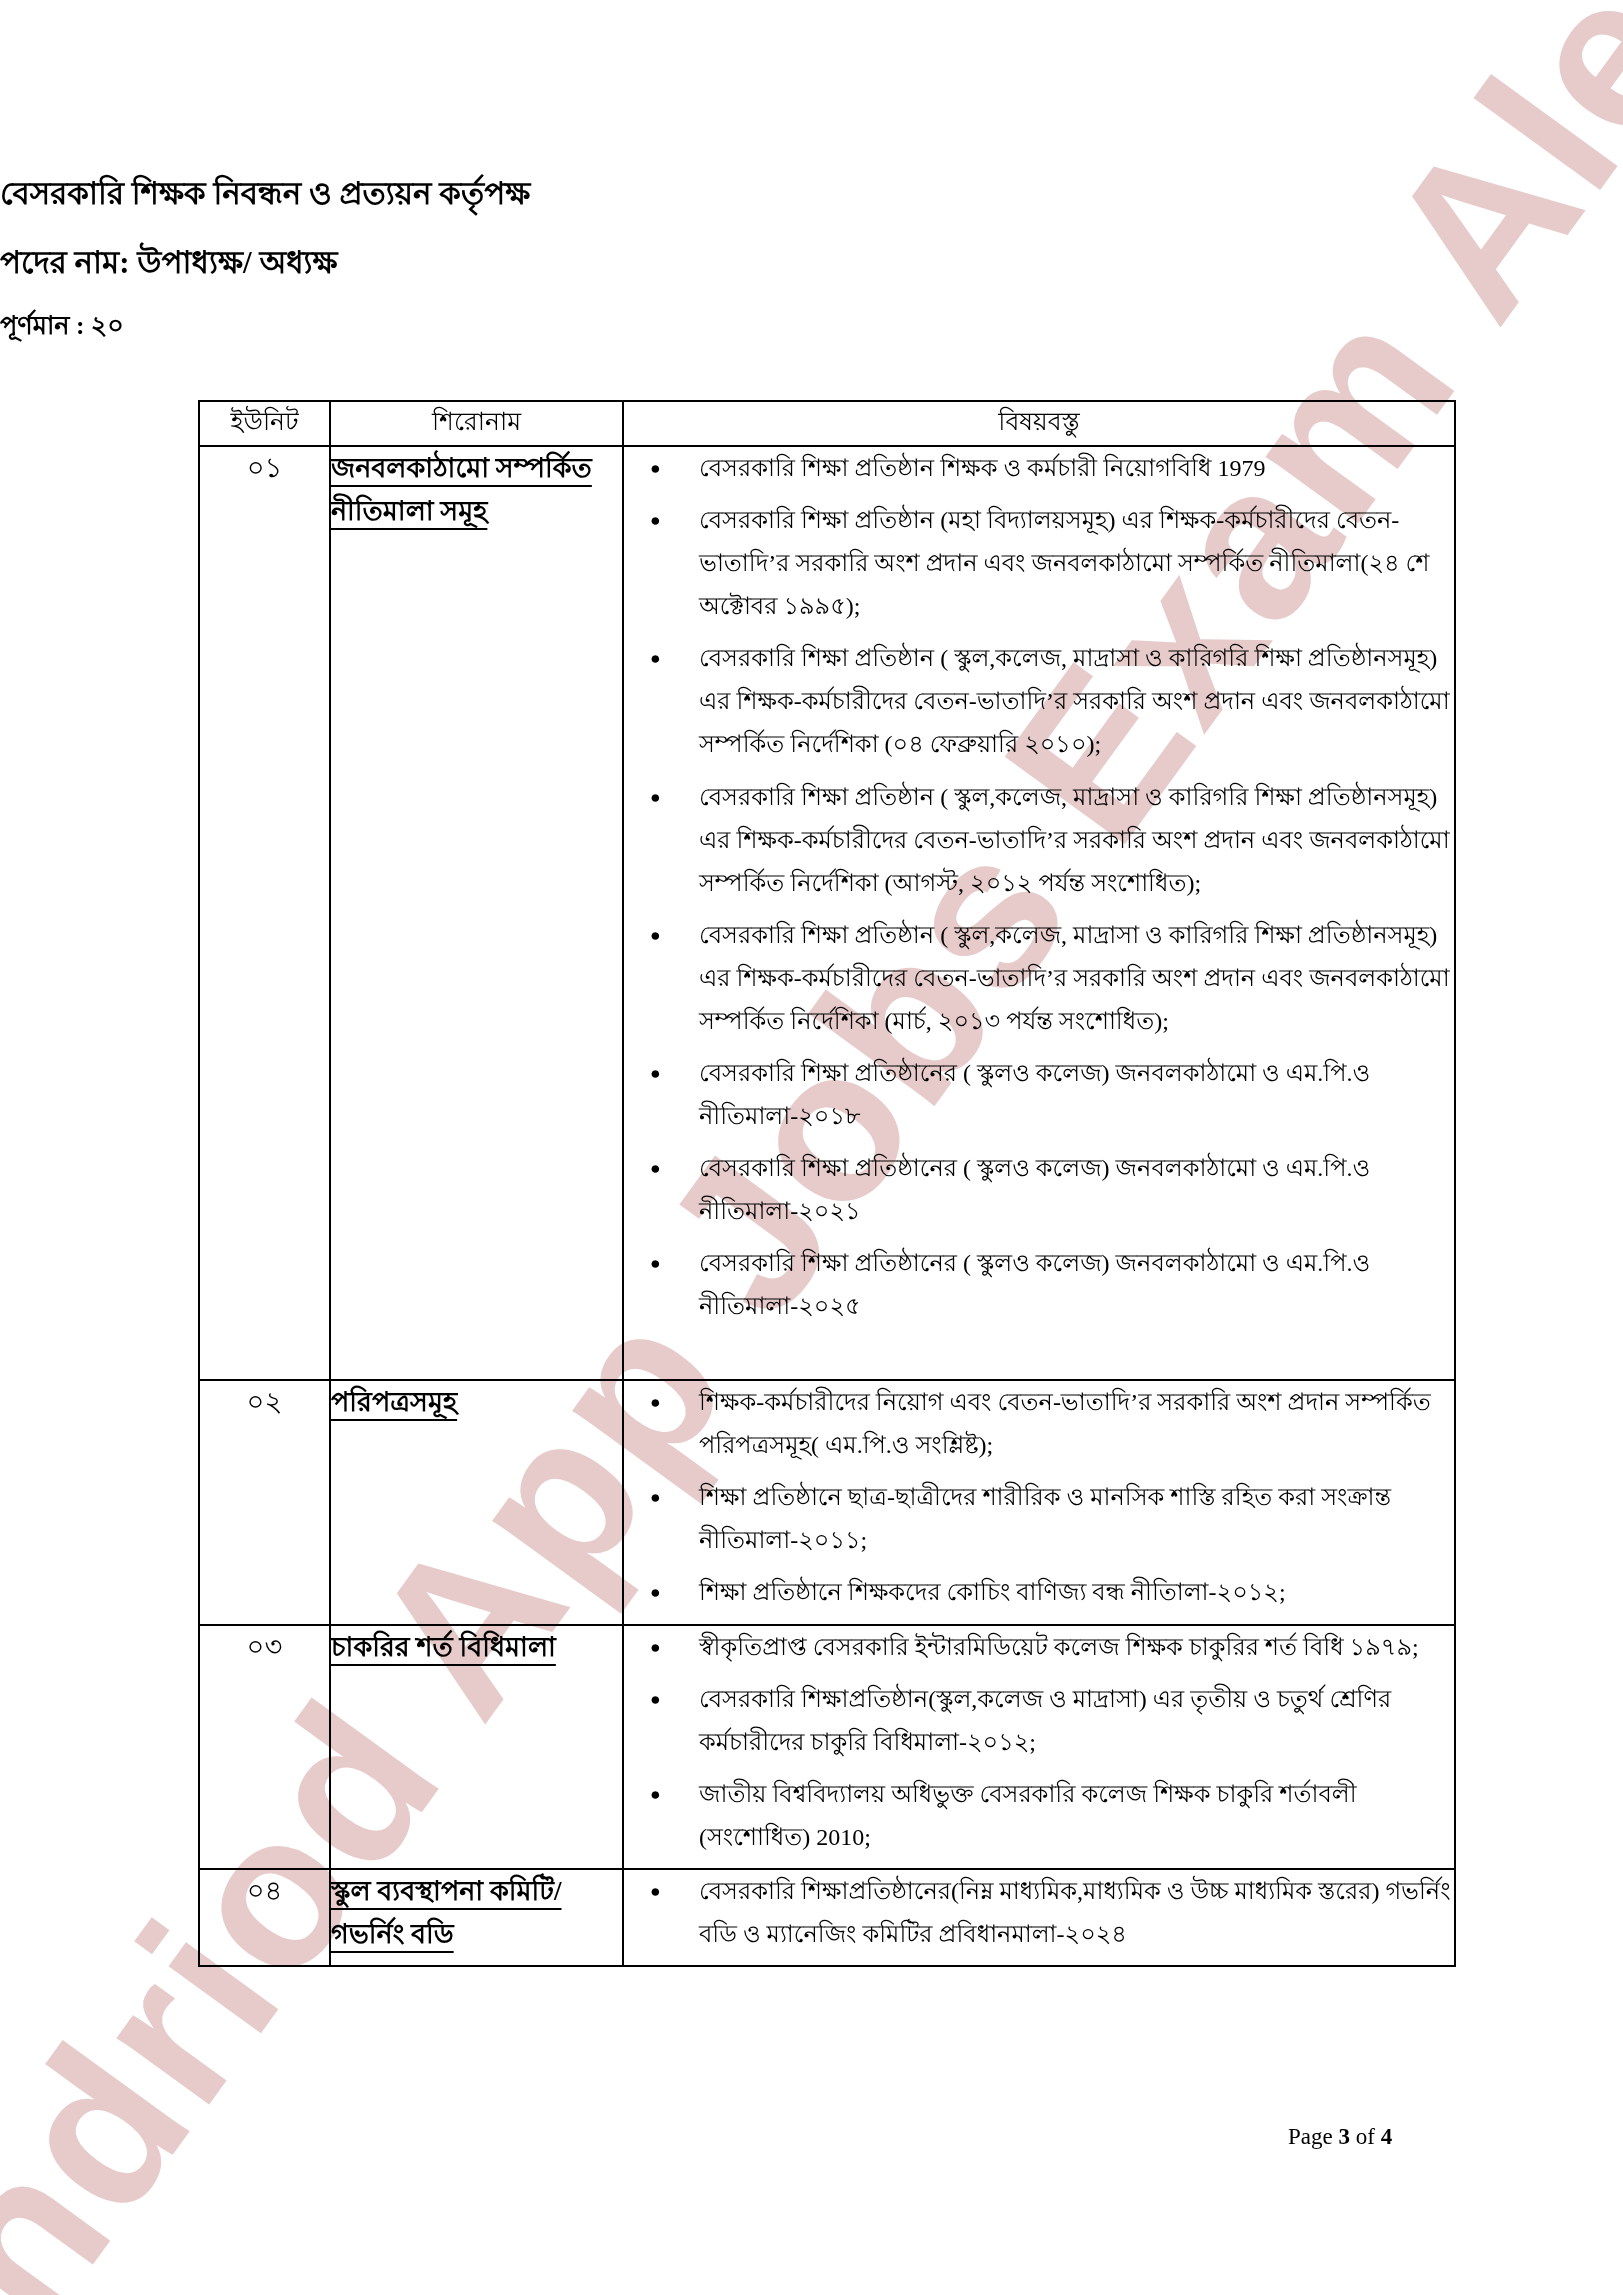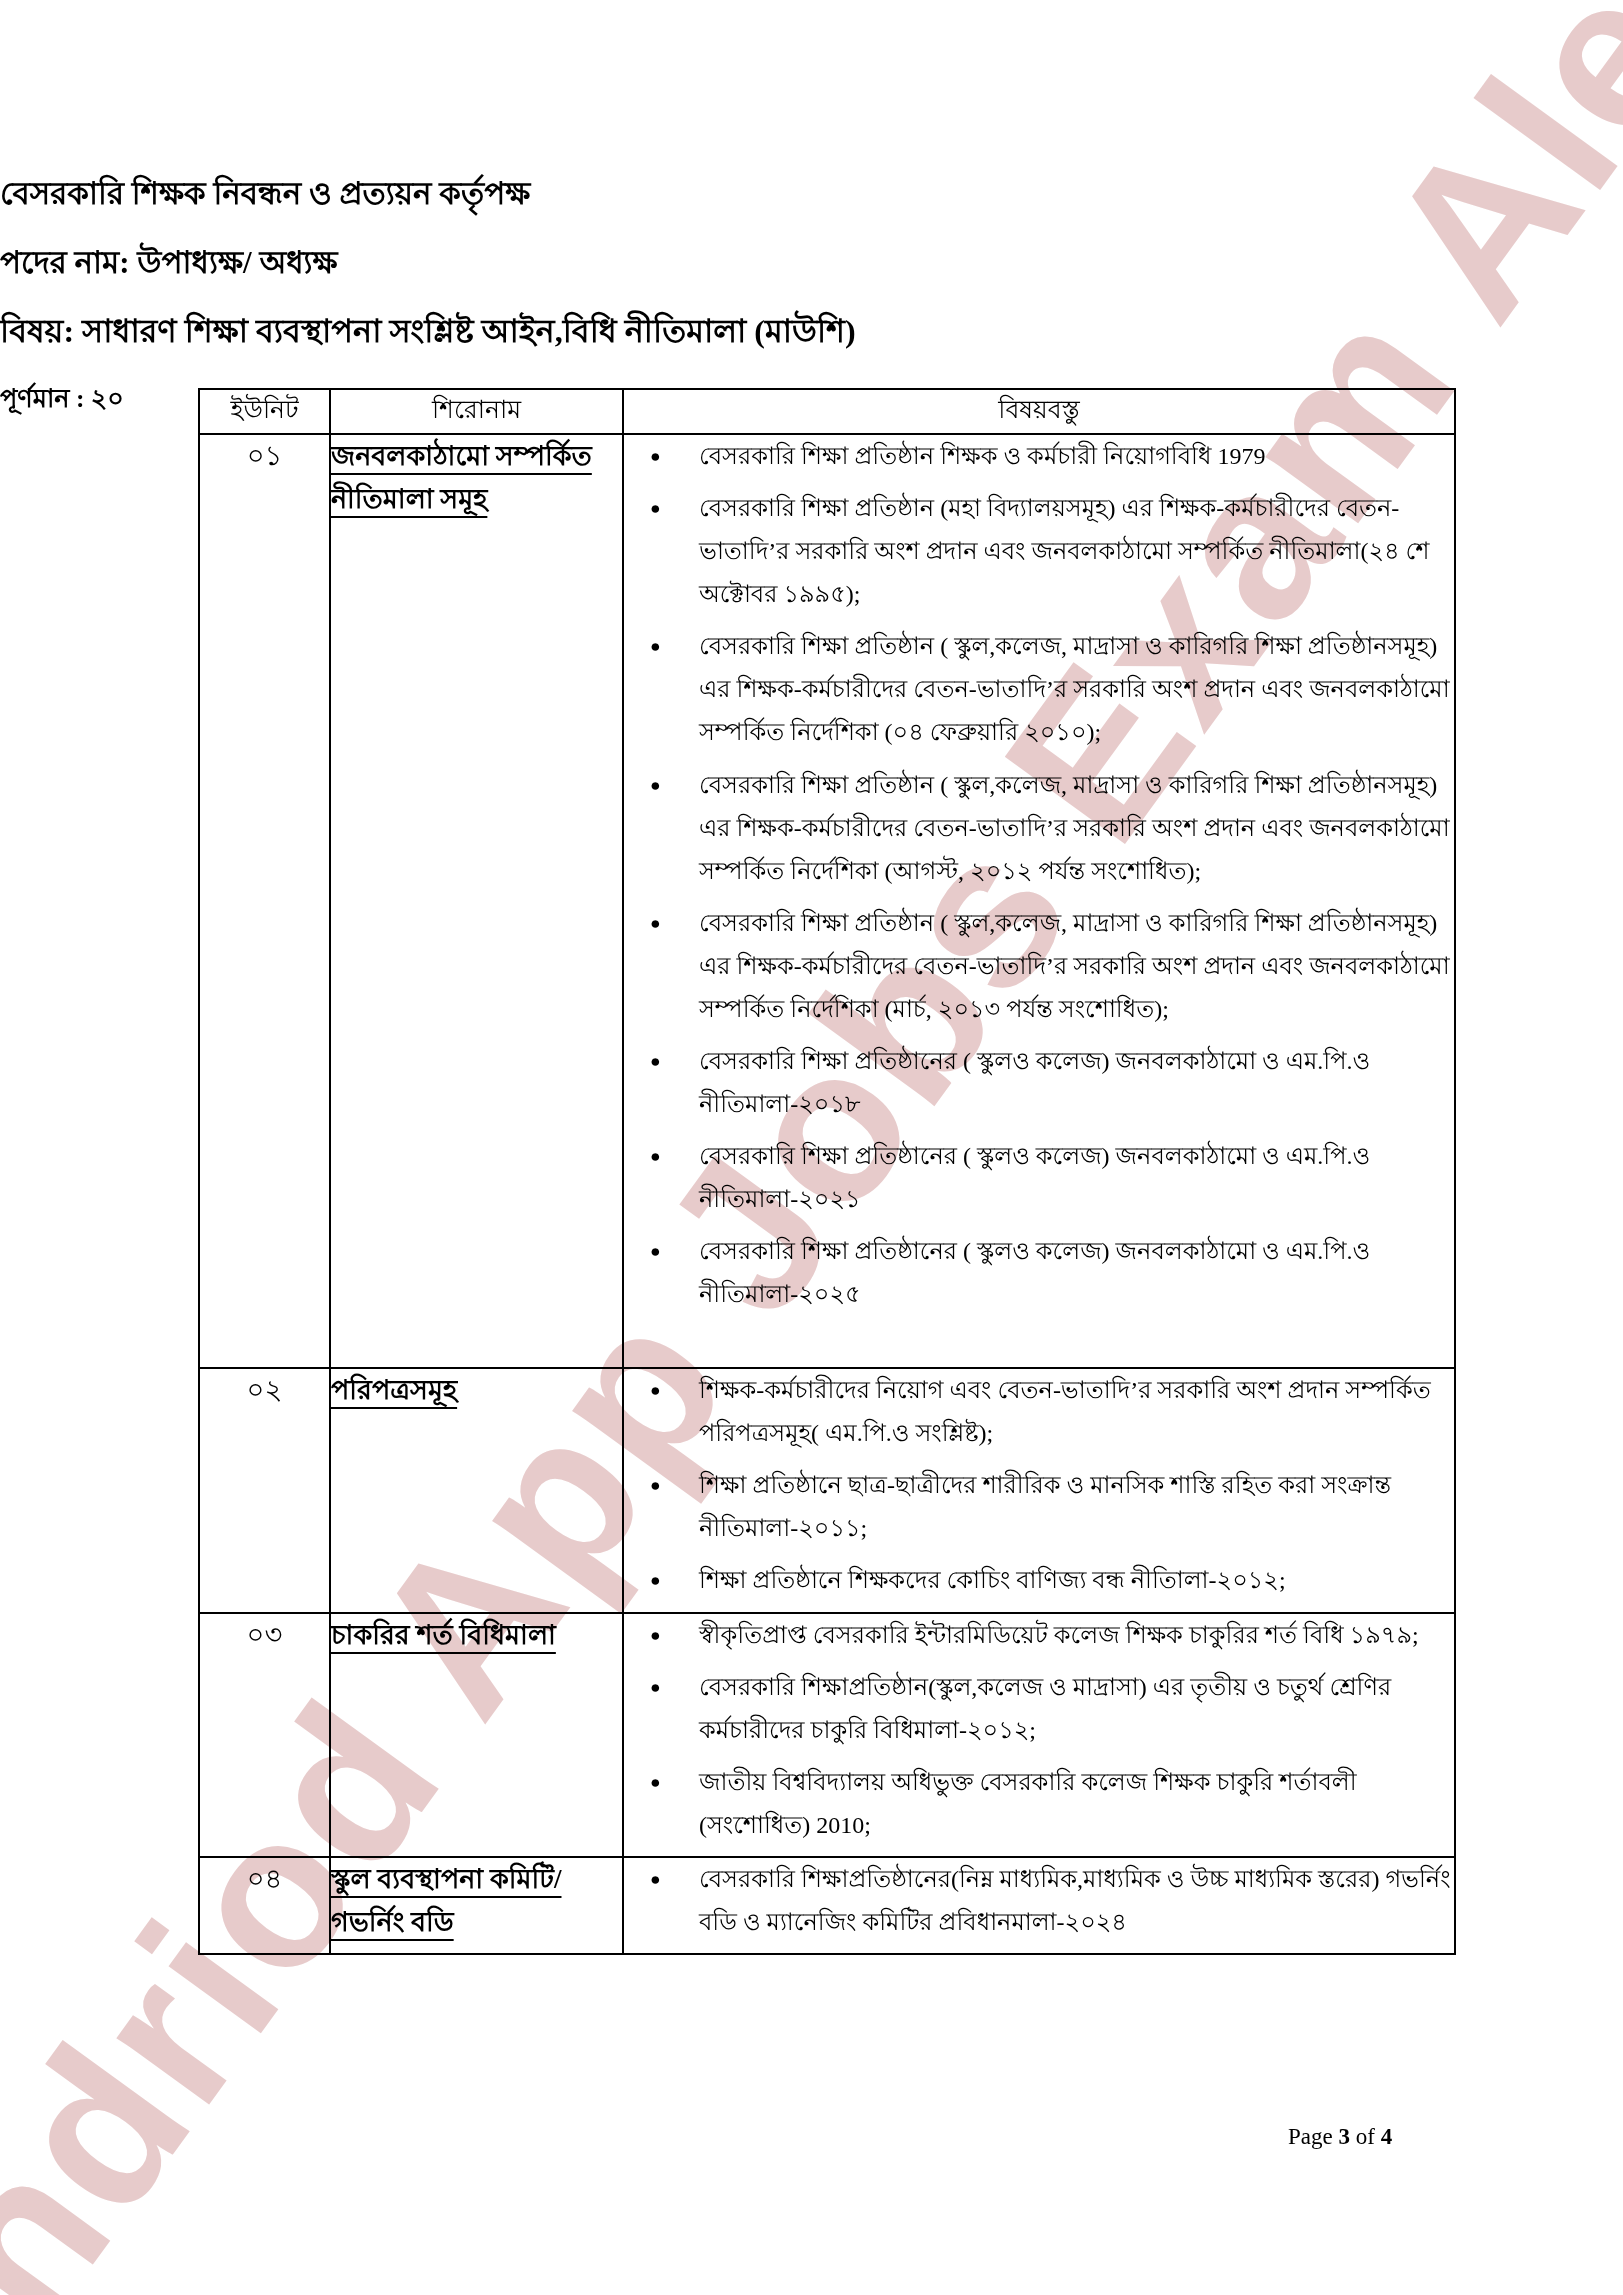--- a/index.html
+++ b/index.html
@@ -34,21 +34,21 @@
     text-align:left;
     font-weight:bold;
   }
   .h-line1{font-size:31px;margin:0 0 17px 0;}
   .h-line2{font-size:31px;margin:0 0 15.7px 0;}
   .h-line3{font-size:32px;margin:0 0 19.6px 0;}
   .h-line4{font-size:25.5px;margin:0;}
   
   table.main{
     position:absolute;
-    left:198px;top:388px;
+    left:198px;top:400px;
     width:1256px;
     border-collapse:collapse;
     table-layout:fixed;
   }
   table.main col.c-unit{width:131px;}
   table.main col.c-title{width:293px;}
   table.main col.c-content{width:832px;}
   table.main td,table.main th{
     border:2.6px solid #000;
     vertical-align:top;
@@ -112,21 +112,20 @@
 
 <div class="page">
 
   <div class="watermark">Andriod App Jobs Exam Alert</div>
 
   <div class="content">
 
     <div class="doc-header">
       <div class="h-line1">বেসরকারি শিক্ষক নিবন্ধন ও প্রত্যয়ন কর্তৃপক্ষ</div>
       <div class="h-line2">পদের নাম: উপাধ্যক্ষ/ অধ্যক্ষ</div>
-      <div class="h-line3">বিষয়: সাধারণ শিক্ষা ব্যবস্থাপনা সংশ্লিষ্ট আইন,বিধি নীতিমালা (মাউশি)</div>
       <div class="h-line4">পূর্ণমান : ২০</div>
     </div>
 
     <table class="main">
       <colgroup>
         <col class="c-unit">
           <col class="c-title">
           <col class="c-content">
       </colgroup>
 

